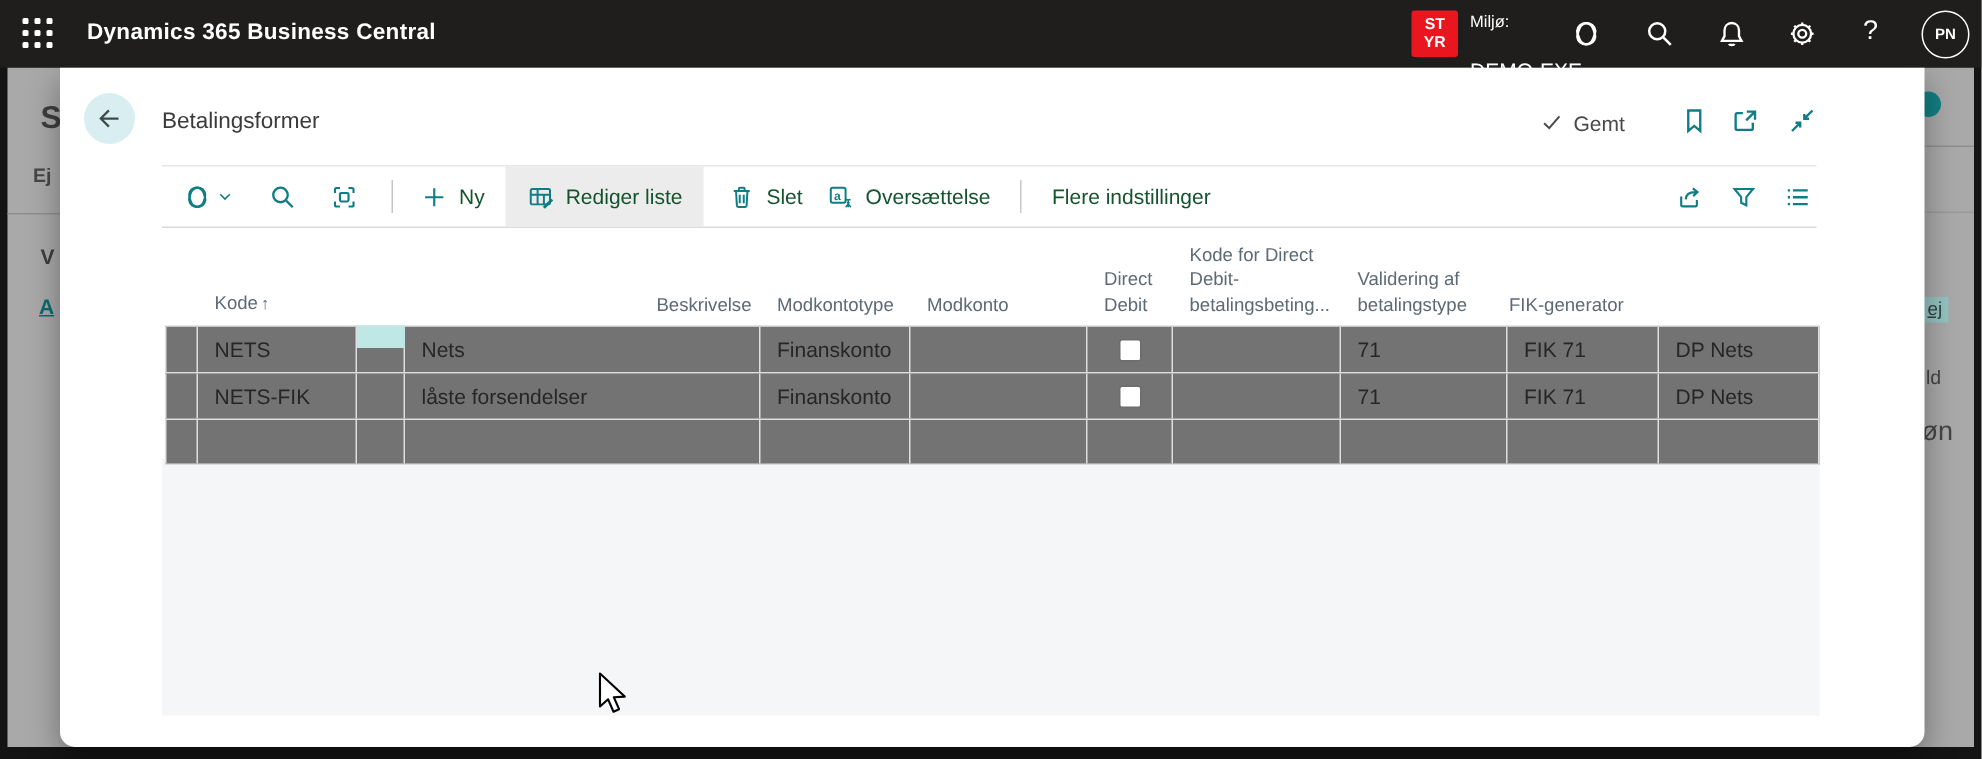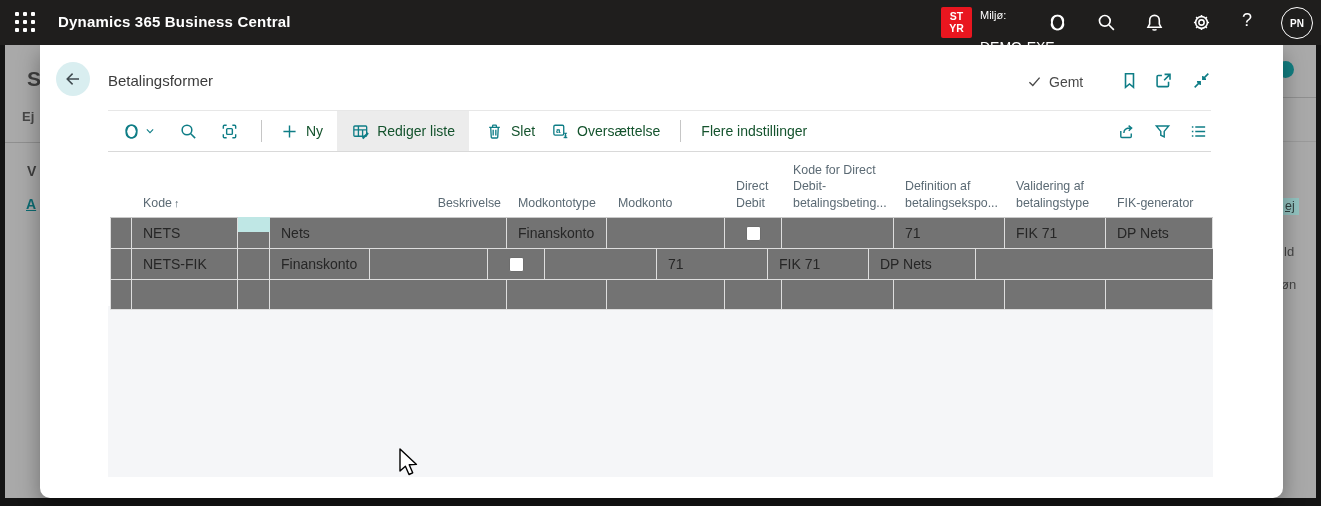--- a/index.html
+++ b/index.html
@@ -22,21 +22,21 @@
           color:#fff;font-size:10px;font-weight:700;display:flex;align-items:center;justify-content:center;cursor:pointer;}
   
   .backdrop{position:absolute;left:5px;top:45px;width:1311px;height:453px;background:#a9a9a9;z-index:1;}
   .bd-frag{position:absolute;color:#3e3e3e;white-space:nowrap;}
   .lf-0{left:22px;top:22px;font-size:21px;font-weight:700;}
   .lf-1{left:17px;top:64px;font-size:13px;font-weight:700;color:#474747;}
   .lf-2{left:22px;top:118px;font-size:14px;font-weight:700;}
   .lf-3{left:21px;top:151px;font-size:14px;font-weight:700;color:#0c6b72;text-decoration:underline;}
   .rf-0{left:1276px;top:153px;font-size:12.5px;color:#30403f;background:#93c3c0;padding:1px 4px 2px 4px;text-decoration:underline;}
   .rf-1{left:1279px;top:199px;font-size:13px;color:#454545;}
-  .rf-2{left:1276px;top:232px;font-size:13px;color:#454545;}
+  .rf-2{left:1276px;top:232px;font-size:18px;color:#454545;}
   .rf-3{left:1278px;top:265px;font-size:17px;color:#454545;padding-left:42px;}
   .bd-divider{position:absolute;height:1px;background:#8f8f8f;}
   .bd-div-l{left:0;top:97px;width:37px;}
   .bd-div-r1{left:1273px;top:52px;width:38px;}
   .bd-div-r2{left:1273px;top:96px;width:38px;background:#9a9a9a;}
   .bd-dot{position:absolute;left:1272px;top:16px;width:17px;height:17px;border-radius:50%;background:#137f82;}
   
   .dialog{position:absolute;left:40px;top:45px;width:1243px;height:453px;background:#fff;z-index:2;
           border-radius:0 0 10px 10px;box-shadow:0 8px 22px rgba(0,0,0,.35);}
   .back-btn{position:absolute;left:16px;top:17px;width:34px;height:34px;border-radius:50%;background:#d9eef0;
@@ -298,21 +298,20 @@
 
   <div class="thead" id="thead">
       <div class="col-spacer" style="width: 22px;"></div>
       <div class="th" style="width: 106px;">Kode<span class="arrow">↑</span></div>
       <div class="col-spacer" style="width: 32px;"></div>
       <div class="th" style="width: 237px; text-align: right;">Beskrivelse</div>
       <div class="th" style="width: 100px;">Modkontotype</div>
       <div class="th" style="width: 118px;">Modkonto</div>
       <div class="th" style="width: 57px;">Direct Debit</div>
       <div class="th" style="width: 112px;">Kode for Direct Debit-betalingsbeting...</div>
-      <div class="th" style="width: 111px;">Definition af betalingsekspo...</div>
       <div class="th" style="width: 101px;">Validering af betalingstype</div>
       <div class="th" style="width: 107px;">FIK-generator</div>
     </div>
 
   <div class="grid" id="grid">
       <div class="trow">
         <div class="cell first" style="width: 22px;"></div>
         <div class="cell" style="width: 106px;">NETS</div>
         <div class="cell" style="width: 32px;"></div>
         <div class="cell" style="width: 237px;">Nets</div>
@@ -323,20 +322,21 @@
         </div>
         <div class="cell" style="width: 112px;"></div>
         <div class="cell" style="width: 111px;">71</div>
         <div class="cell" style="width: 101px;">FIK 71</div>
         <div class="cell" style="width: 107px;">DP Nets</div>
       </div>
       <div class="trow">
         <div class="cell first" style="width: 22px;"></div>
         <div class="cell" style="width: 106px;">NETS-FIK</div>
         <div class="cell" style="width: 32px;"></div>
+        <div class="cell" style="width: 237px;">låste forsendelser</div>
         <div class="cell" style="width: 100px;">Finanskonto</div>
         <div class="cell" style="width: 118px;"></div>
         <div class="cell center" style="width: 57px;">
           <div class="cbx"></div>
         </div>
         <div class="cell" style="width: 112px;"></div>
         <div class="cell" style="width: 111px;">71</div>
         <div class="cell" style="width: 101px;">FIK 71</div>
         <div class="cell" style="width: 107px;">DP Nets</div>
       </div>

